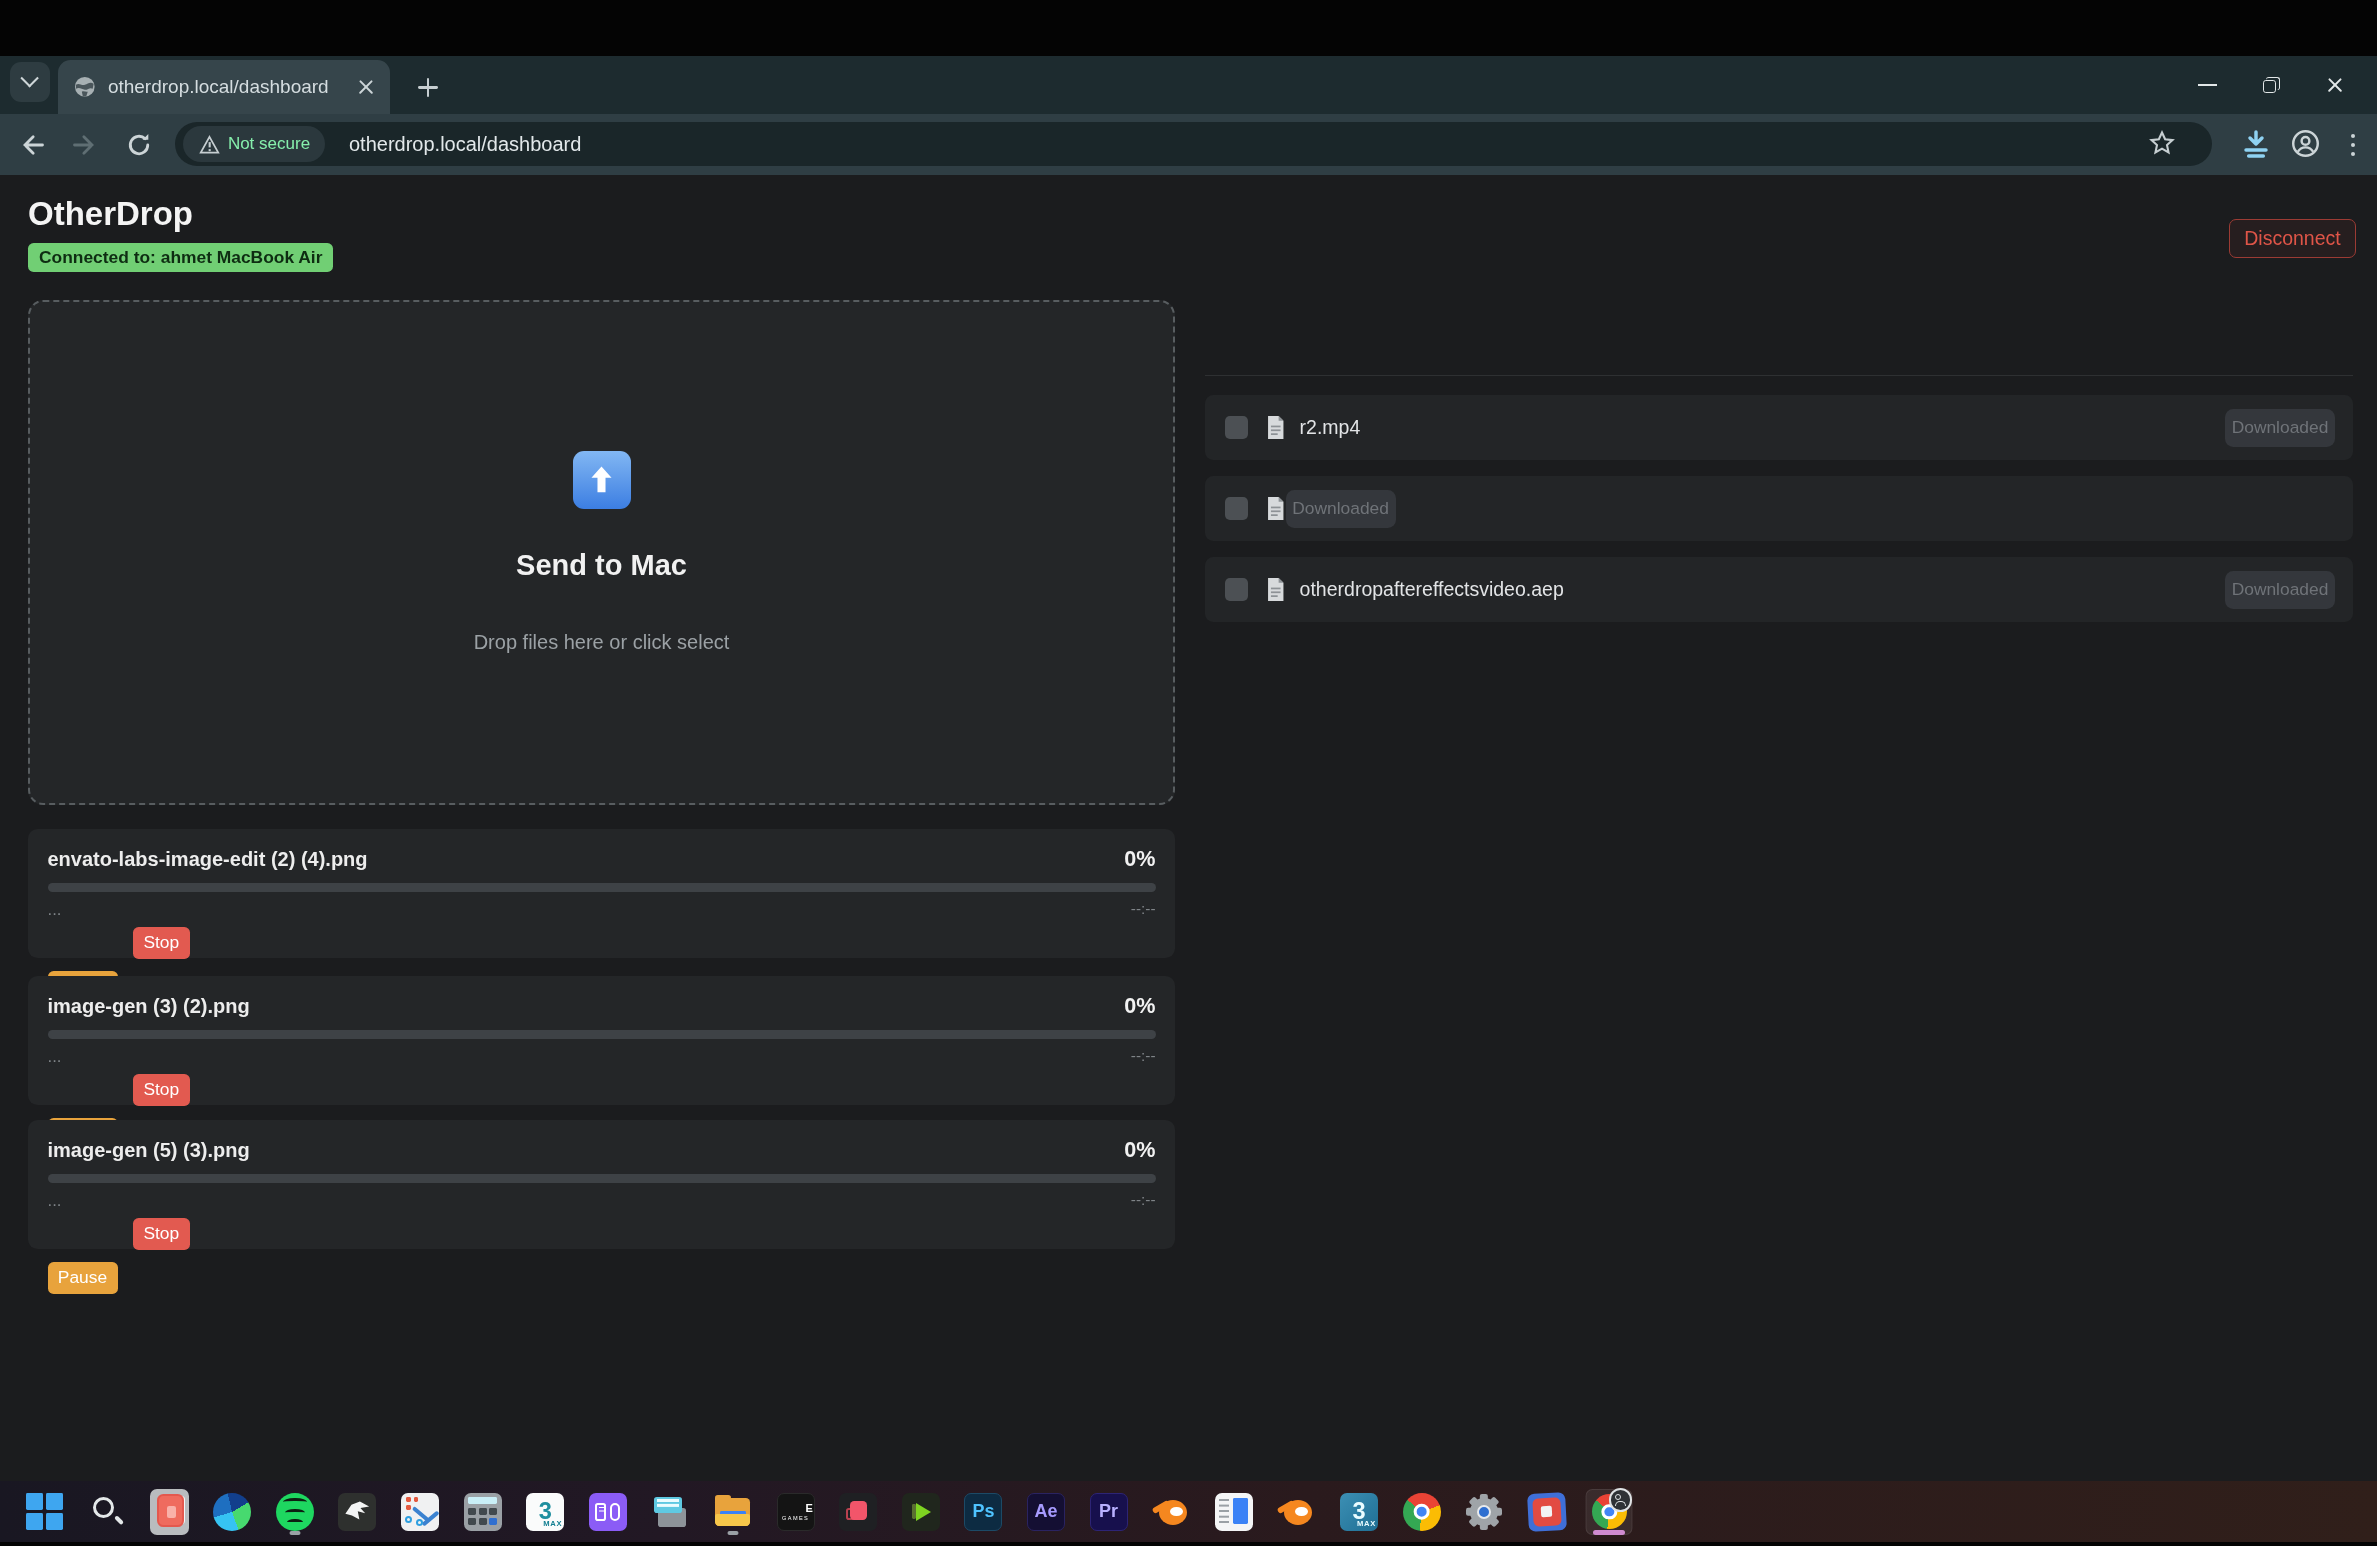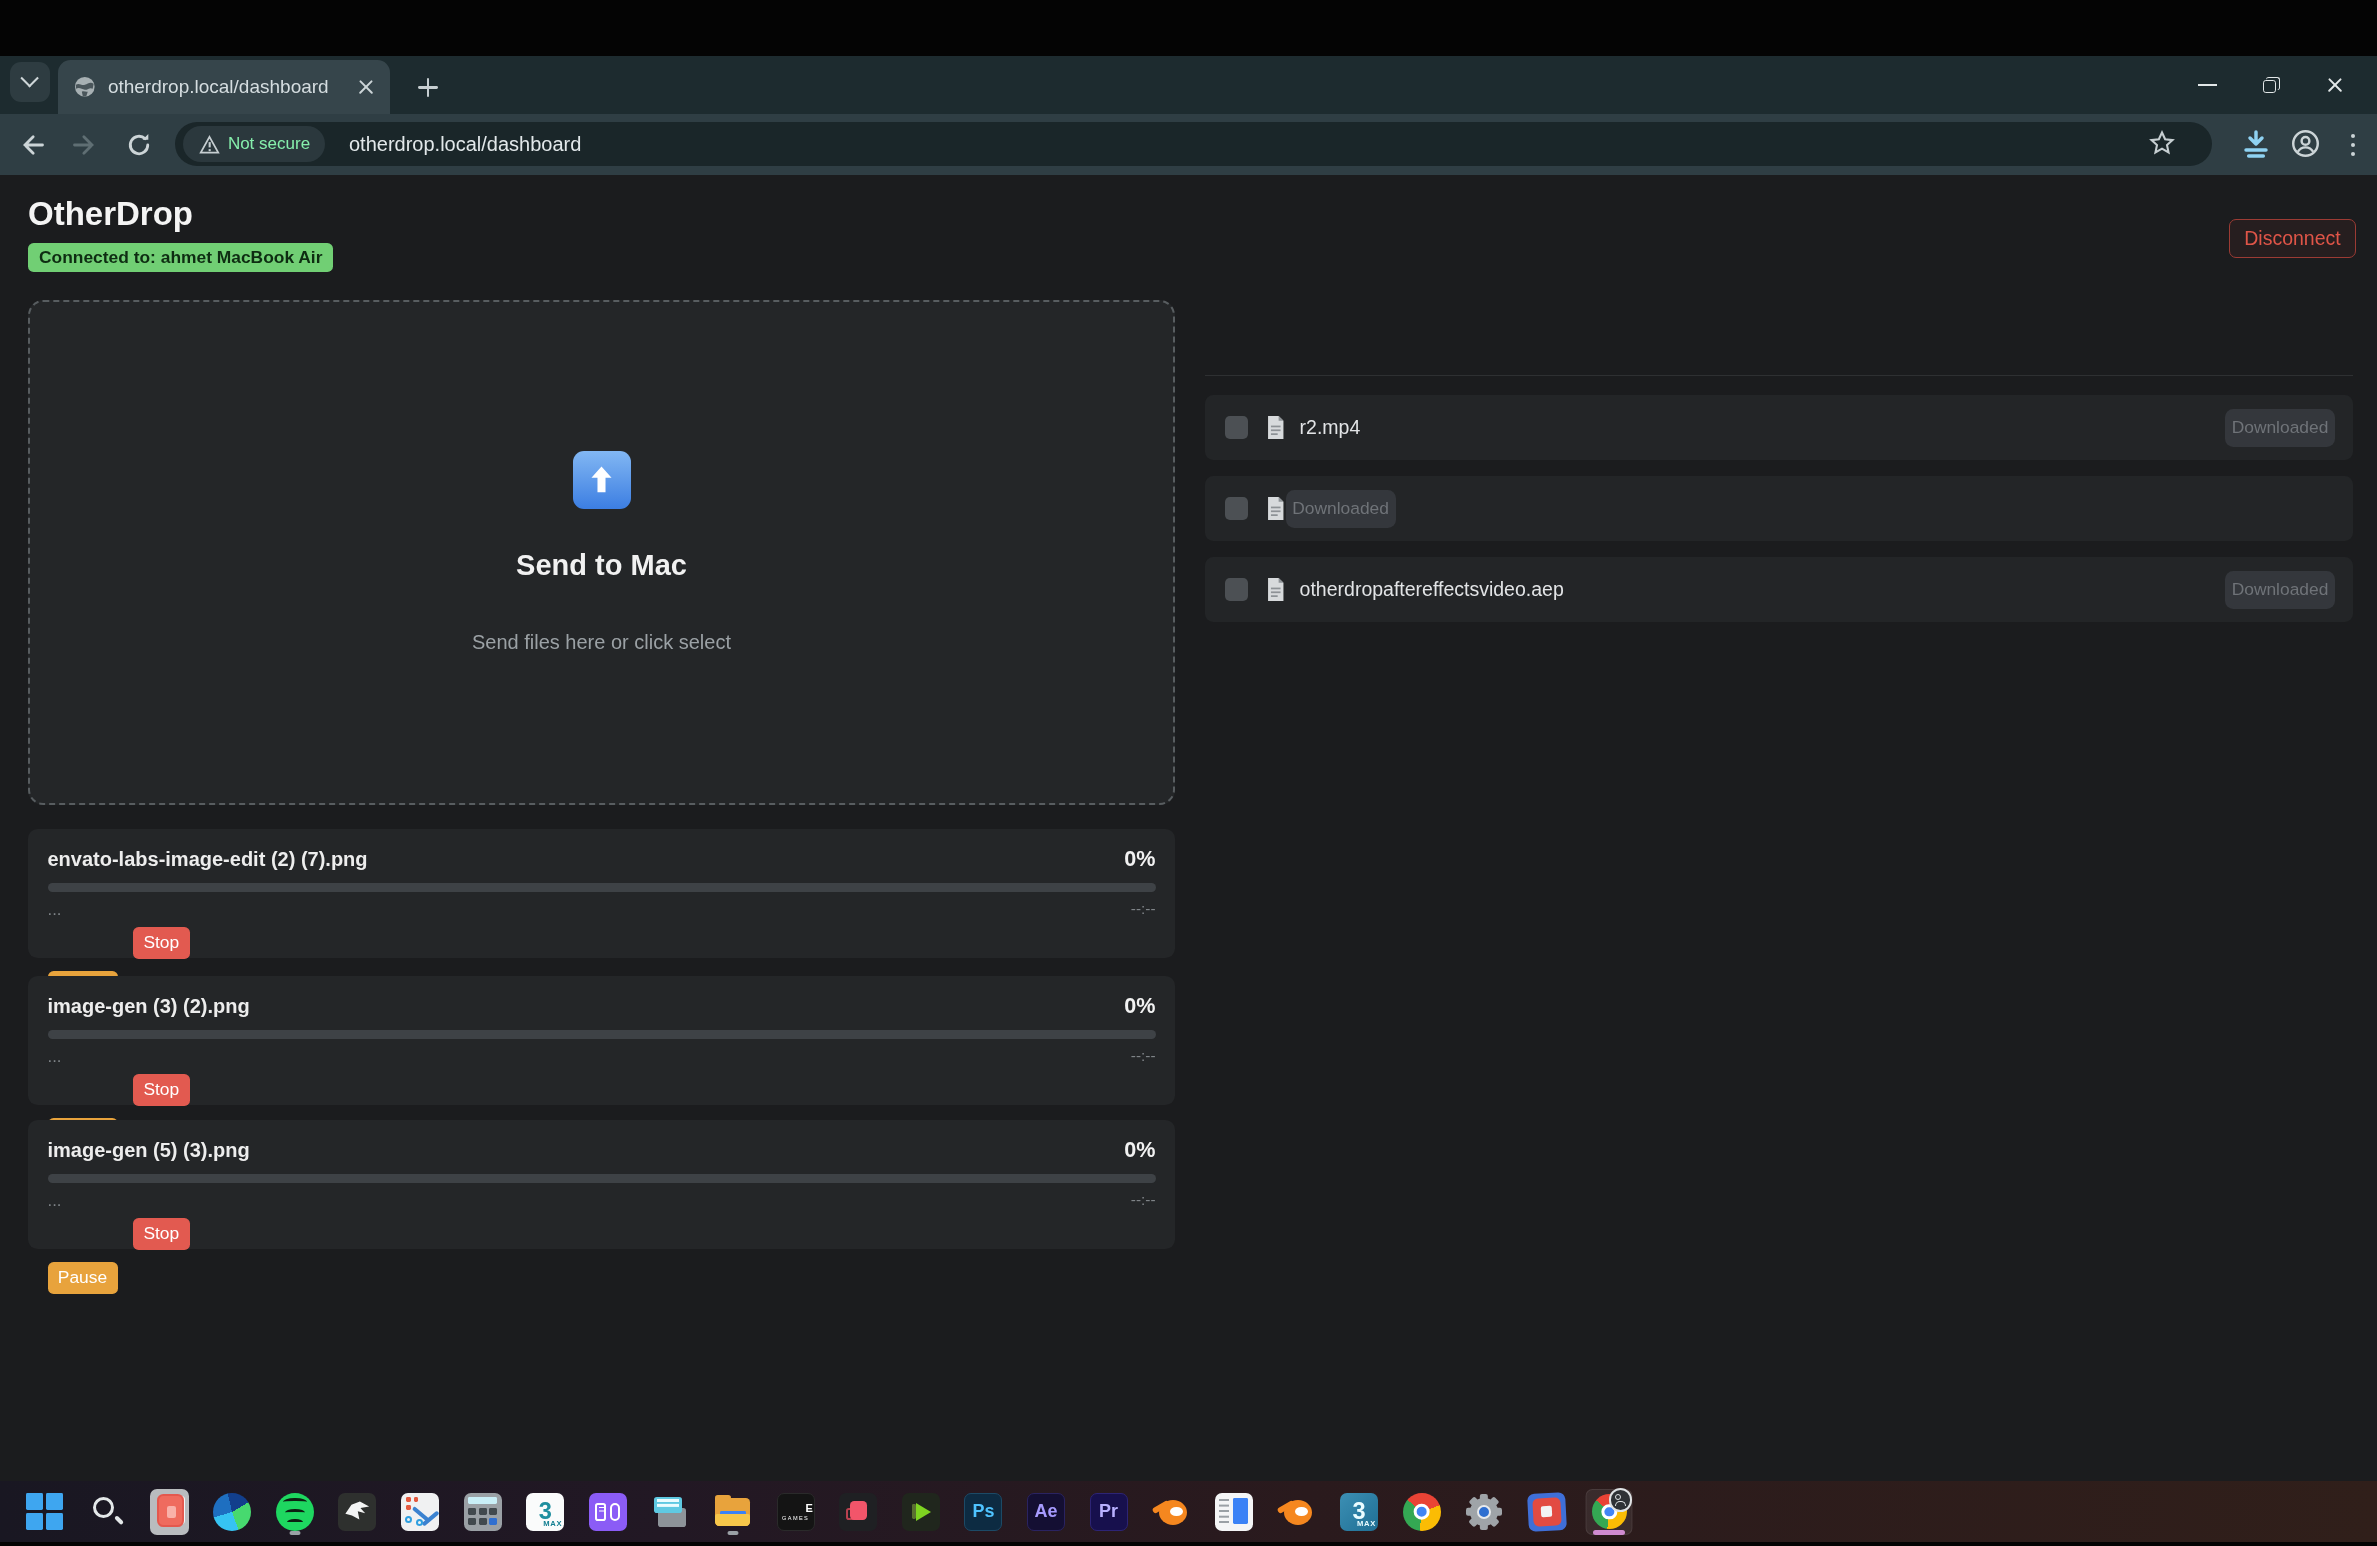--- a/index.html
+++ b/index.html
@@ -298,26 +298,26 @@
     <div class="badge">Connected to: ahmet MacBook Air</div>
     <div class="disconnect">Disconnect</div>
 
     <div class="dropzone">
       <div class="up-ico">
         <svg width="29" height="32" viewBox="0 0 26 28">
             <path d="M13 2l9 10h-5.4v13H9.4V12H4z" fill="#ffffff"></path>
           </svg>
       </div>
       <div class="dz-title">Send to Mac</div>
-      <div class="dz-sub">Send files here or click select</div>
+      <div class="dz-sub">Drop files here or click select</div>
     </div>
 
     <div class="ucard" style="top:654px">
       <div class="row1">
-        <span class="uname">envato-labs-image-edit (2) (7).png</span>
+        <span class="uname">envato-labs-image-edit (2) (4).png</span>
         <span class="upct">0%</span>
       </div>
       <div class="track">
           <div class="fill" style="width: 0%;"></div>
         </div>
       <div class="meta">
         <span class="mleft">...</span>
         <span class="mright">--:--</span>
       </div>
       <div class="btns">

